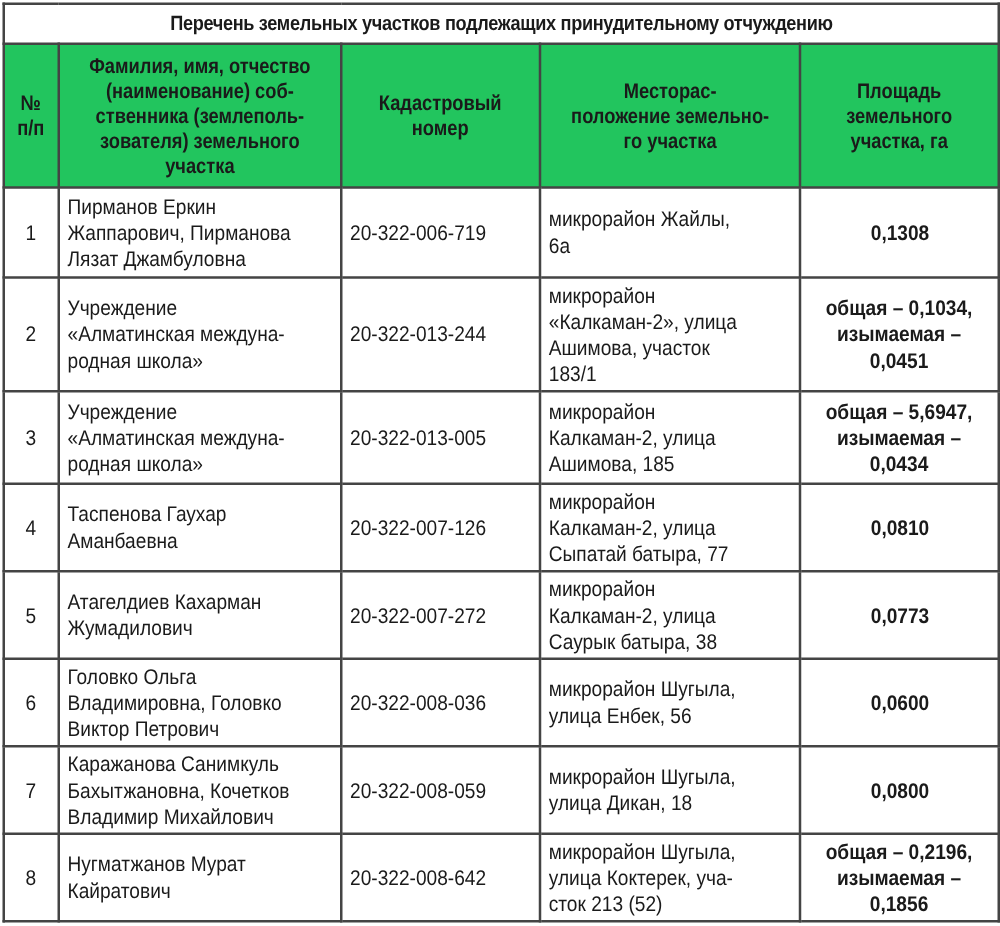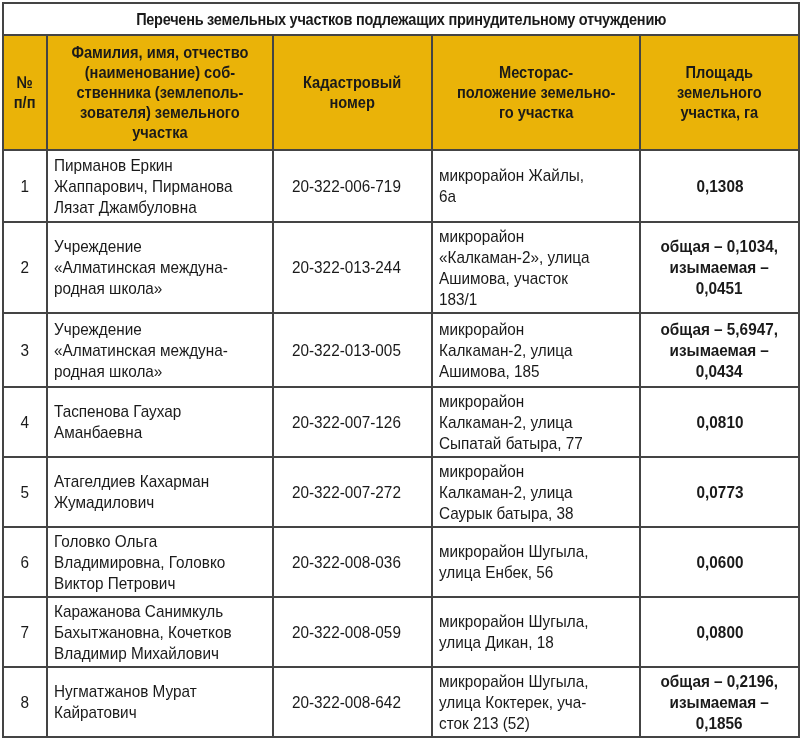--- a/index.html
+++ b/index.html
@@ -17,40 +17,40 @@
     height: 30px;
     text-align: center;
     font-weight: bold;
     font-size: 16.5px;
     letter-spacing: -0.3px;
     transform-origin: center;
     background: #ffffff;
   }
   .title-cell span { display: inline-block; transform: scaleX(0.88); }
   th.hdr {
-    background: #eab308;
+    background: #22c55e;
     font-weight: bold;
     font-size: 17px;
     line-height: 20px;
     height: 113px;
     text-align: center;
     vertical-align: middle;
   }
   th.hdr span { display: inline-block; transform: scaleX(0.86); white-space: pre-line; }
   td {
     font-size: 17px;
     line-height: 21px;
     vertical-align: middle;
   }
   td.num { text-align: center; }
   td.owner, td.loc { padding-left: 6px; }
   td.owner span, td.loc span, td.cad span, td.area span, td.num span {
     display: inline-block; transform: scaleX(0.9); transform-origin: left center; white-space: pre-line;
   }
-  td.cad { padding-left: 18px; }
+  td.cad { padding-left: 6px; }
   td.area { text-align: center; font-weight: bold; }
   td.area span, td.num span { transform-origin: center; }
 </style>
 </head>
 <body>
 
 <div class="wrap">
   <table>
     <colgroup>
       <col style="width:44px">

